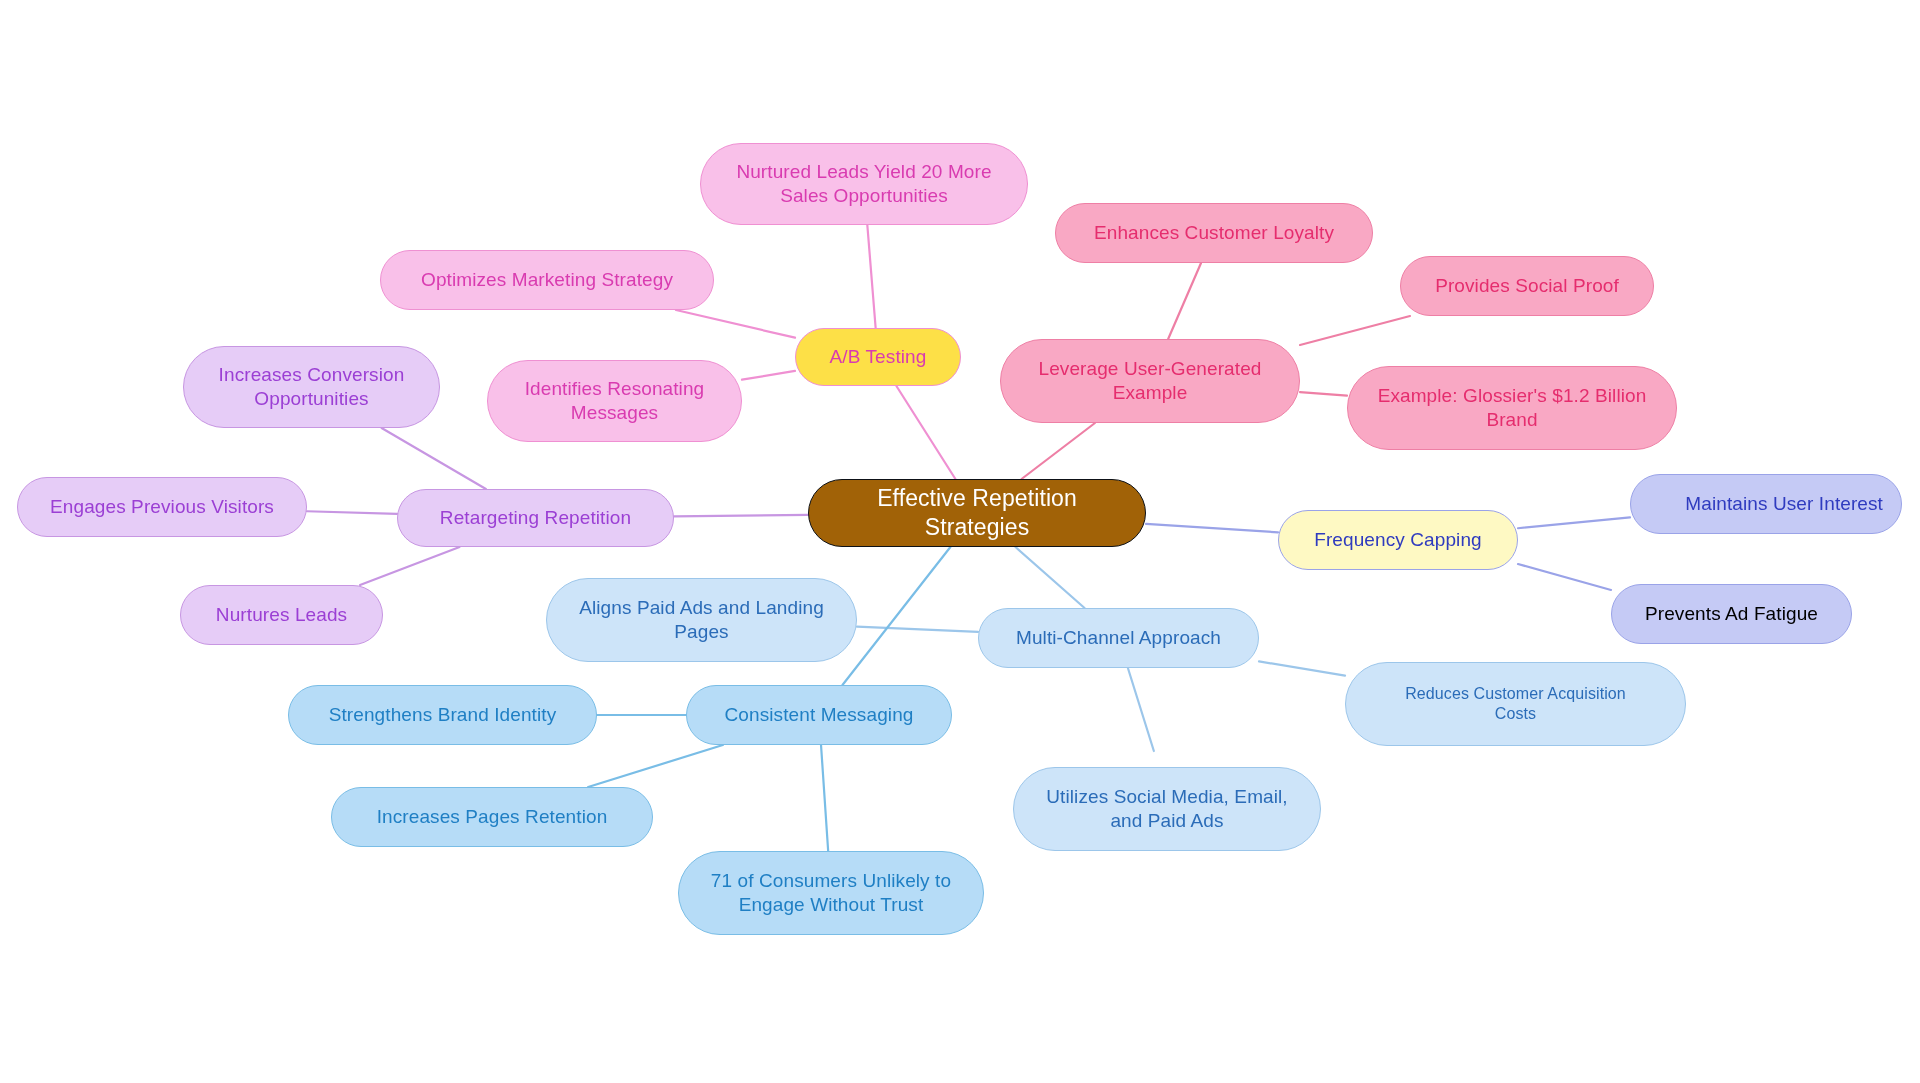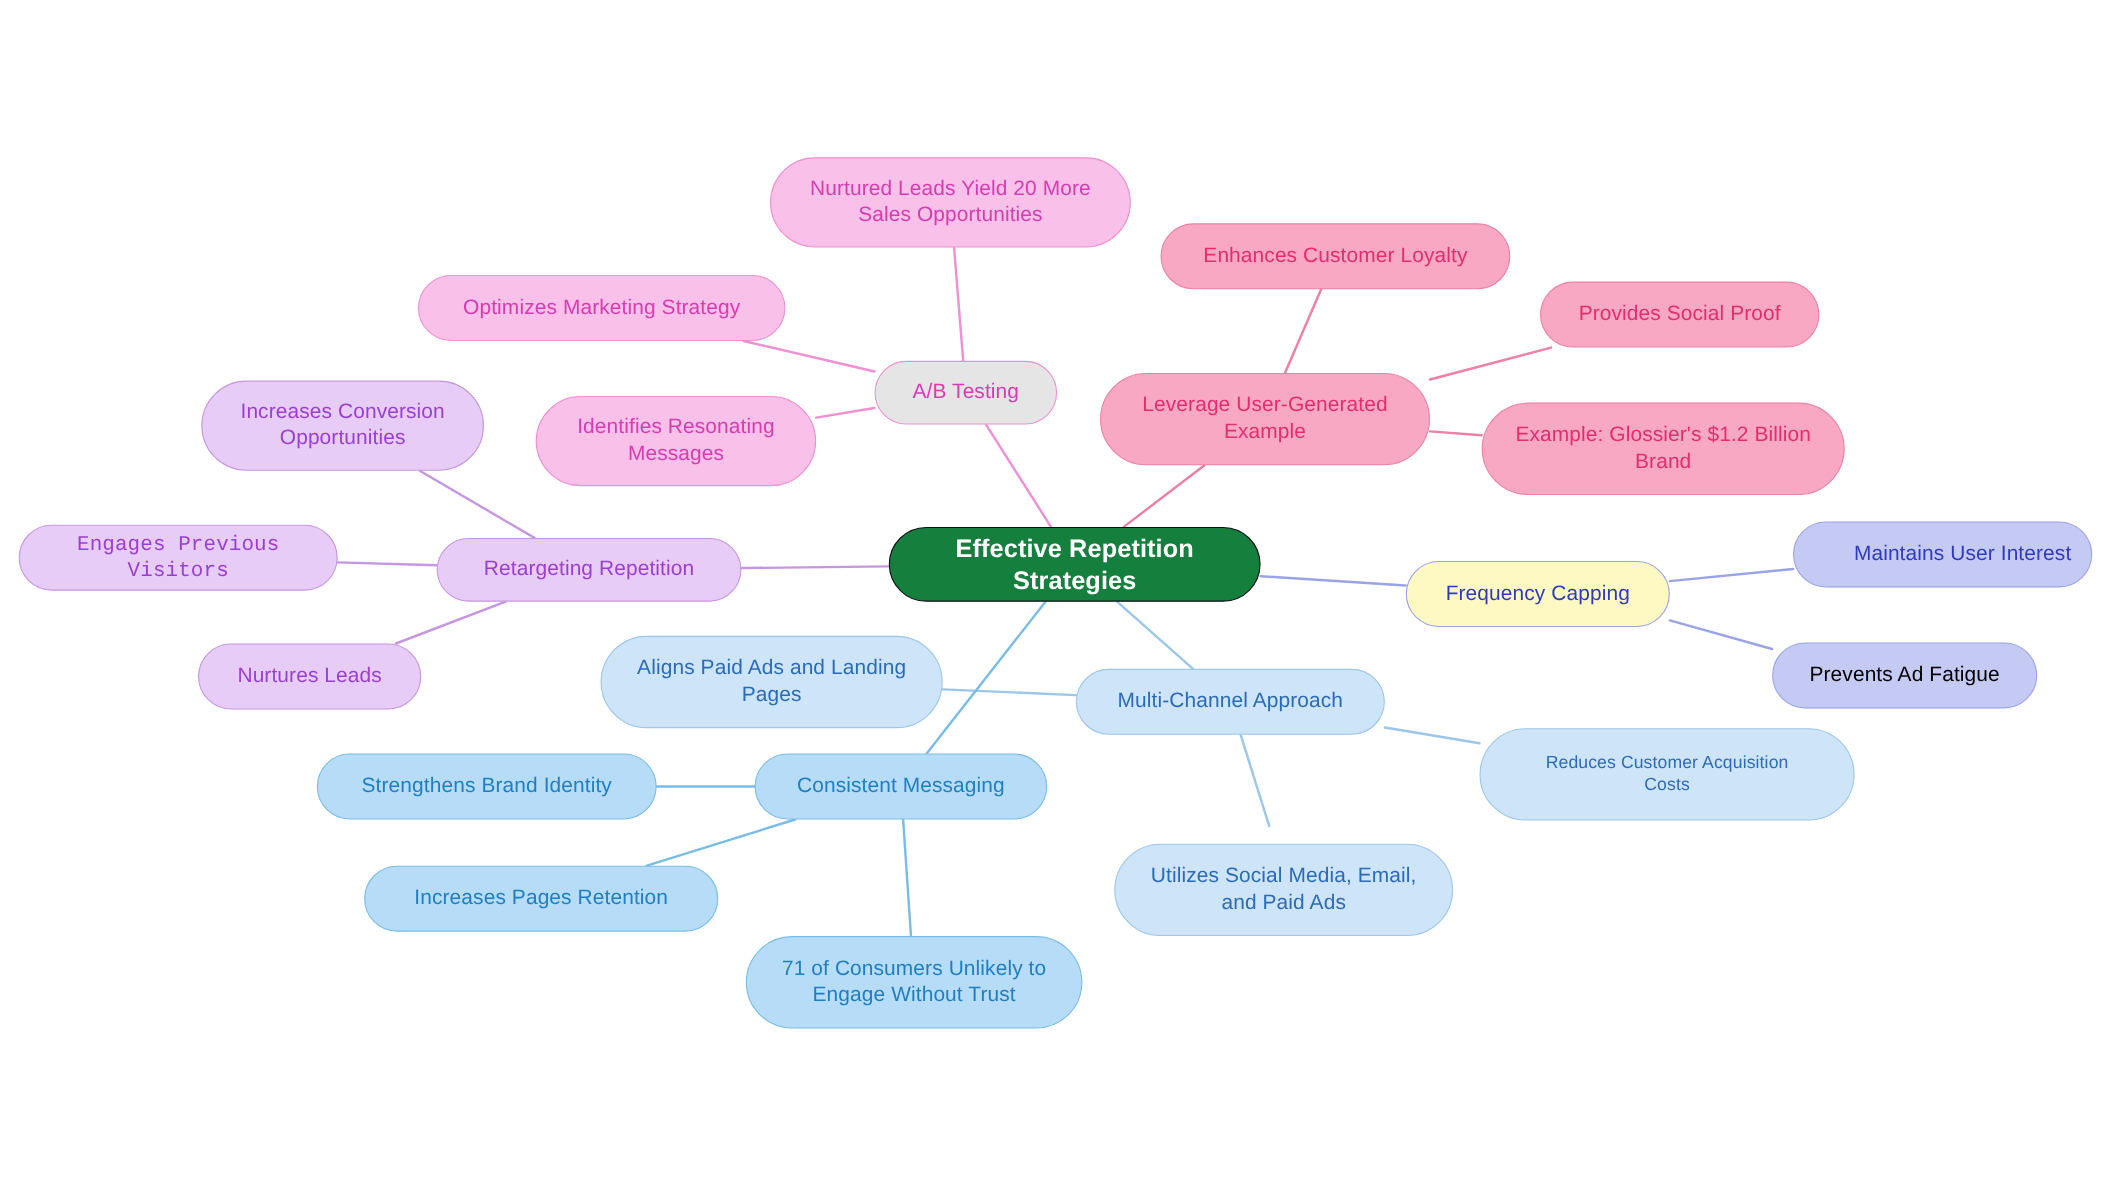--- a/index.html
+++ b/index.html
@@ -36,25 +36,24 @@
     border-radius: 999px;
     border-style: solid;
     border-width: 1px;
     padding: 6px 18px;
     line-height: 1.28;
     letter-spacing: 0.1px;
     white-space: pre-line;
   }
   .node-root {
     color: #ffffff;
-    background: #15803d;
+    background: #a16207;
     border-color: #0d1117;
     font-size: 23px;
     border-radius: 34px;
-    font-weight: bold;
   }
   .node-label {
     display: block;
     width: 100%;
   }
 </style>
 </head>
 <body>
 
 <div id="canvas" style="width: 1920px; height: 1083px; background: rgb(255, 255, 255);">
@@ -78,36 +77,36 @@
       <path d="M 978 631.9352517985611 L 857 626.7122302158274" stroke="#9cc6ea" stroke-width="2.2" fill="none" stroke-linecap="round"></path>
       <path d="M 1259 661.3576826196473 L 1345 675.6549118387909" stroke="#9cc6ea" stroke-width="2.2" fill="none" stroke-linecap="round"></path>
       <path d="M 1127.8870967741937 668 L 1153.858064516129 751" stroke="#9cc6ea" stroke-width="2.2" fill="none" stroke-linecap="round"></path>
       <path d="M 950.4059405940594 547 L 842.4653465346535 685" stroke="#79bde6" stroke-width="2.2" fill="none" stroke-linecap="round"></path>
       <path d="M 686 715 L 597 715" stroke="#79bde6" stroke-width="2.2" fill="none" stroke-linecap="round"></path>
       <path d="M 722.8235294117648 745 L 588.1764705882352 787" stroke="#79bde6" stroke-width="2.2" fill="none" stroke-linecap="round"></path>
       <path d="M 821.0224719101124 745 L 828.1685393258427 851" stroke="#79bde6" stroke-width="2.2" fill="none" stroke-linecap="round"></path>
     </svg>
   <div id="node-layer">
       <div class="node node-root" style="left: 808px; top: 479px; width: 338px; height: 68px; font-size: 23px;"><span class="node-label">Effective Repetition Strategies</span></div>
-      <div class="node" style="left: 795px; top: 328px; width: 166px; height: 58px; font-size: 19px; background: #e5e5e5; color: rgb(217, 59, 176); border-color: rgb(239, 144, 210); justify-content: center;"><span class="node-label">A/B Testing</span></div>
+      <div class="node" style="left: 795px; top: 328px; width: 166px; height: 58px; font-size: 19px; background: #fde047; color: rgb(217, 59, 176); border-color: rgb(239, 144, 210); justify-content: center;"><span class="node-label">A/B Testing</span></div>
       <div class="node" style="left: 700px; top: 143px; width: 328px; height: 82px; font-size: 19px; background: rgb(249, 192, 233); color: rgb(217, 59, 176); border-color: rgb(239, 144, 210);"><span class="node-label">Nurtured Leads Yield 20 More
 Sales Opportunities</span></div>
       <div class="node" style="left: 380px; top: 250px; width: 334px; height: 60px; font-size: 19px; background: rgb(249, 192, 233); color: rgb(217, 59, 176); border-color: rgb(239, 144, 210);"><span class="node-label">Optimizes Marketing Strategy</span></div>
       <div class="node" style="left: 487px; top: 360px; width: 255px; height: 82px; font-size: 19px; background: rgb(249, 192, 233); color: rgb(217, 59, 176); border-color: rgb(239, 144, 210);"><span class="node-label">Identifies Resonating
 Messages</span></div>
       <div class="node" style="left: 1000px; top: 339px; width: 300px; height: 84px; font-size: 19px; background: rgb(249, 168, 196); color: rgb(229, 45, 110); border-color: rgb(238, 127, 165);"><span class="node-label">Leverage User-Generated
 Example</span></div>
       <div class="node" style="left: 1055px; top: 203px; width: 318px; height: 60px; font-size: 19px; background: rgb(249, 168, 196); color: rgb(229, 45, 110); border-color: rgb(238, 127, 165);"><span class="node-label">Enhances Customer Loyalty</span></div>
       <div class="node" style="left: 1400px; top: 256px; width: 254px; height: 60px; font-size: 19px; background: rgb(249, 168, 196); color: rgb(229, 45, 110); border-color: rgb(238, 127, 165);"><span class="node-label">Provides Social Proof</span></div>
       <div class="node" style="left: 1347px; top: 366px; width: 330px; height: 84px; font-size: 19px; background: rgb(249, 168, 196); color: rgb(229, 45, 110); border-color: rgb(238, 127, 165);"><span class="node-label">Example: Glossier's $1.2 Billion
 Brand</span></div>
       <div class="node" style="left: 397px; top: 489px; width: 277px; height: 58px; font-size: 19px; background: rgb(230, 204, 247); color: rgb(155, 63, 212); border-color: rgb(199, 150, 226);"><span class="node-label">Retargeting Repetition</span></div>
       <div class="node" style="left: 183px; top: 346px; width: 257px; height: 82px; font-size: 19px; background: rgb(230, 204, 247); color: rgb(155, 63, 212); border-color: rgb(199, 150, 226);"><span class="node-label">Increases Conversion
 Opportunities</span></div>
-      <div class="node" style="left: 17px; top: 477px; width: 290px; height: 60px; font-size: 19px; background: rgb(230, 204, 247); color: rgb(155, 63, 212); border-color: rgb(199, 150, 226); font-family: Liberation Mono, monospace;"><span class="node-label">Engages Previous Visitors</span></div>
+      <div class="node" style="left: 17px; top: 477px; width: 290px; height: 60px; font-size: 19px; background: rgb(230, 204, 247); color: rgb(155, 63, 212); border-color: rgb(199, 150, 226);"><span class="node-label">Engages Previous Visitors</span></div>
       <div class="node" style="left: 180px; top: 585px; width: 203px; height: 60px; font-size: 19px; background: rgb(230, 204, 247); color: rgb(155, 63, 212); border-color: rgb(199, 150, 226);"><span class="node-label">Nurtures Leads</span></div>
       <div class="node" style="left: 1278px; top: 510px; width: 240px; height: 60px; font-size: 19px; background: #fef9c3; color: rgb(47, 59, 191); border-color: rgb(154, 163, 232);"><span class="node-label">Frequency Capping</span></div>
       <div class="node" style="left: 1630px; top: 474px; width: 272px; height: 60px; font-size: 19px; background: rgb(197, 202, 245); color: rgb(47, 59, 191); border-color: rgb(154, 163, 232); text-align: right;"><span class="node-label">Maintains User Interest</span></div>
       <div class="node" style="left: 1611px; top: 584px; width: 241px; height: 60px; font-size: 19px; background: rgb(197, 202, 245); color: #000000; border-color: rgb(154, 163, 232);"><span class="node-label">Prevents Ad Fatigue</span></div>
       <div class="node" style="left: 978px; top: 608px; width: 281px; height: 60px; font-size: 19px; background: rgb(205, 228, 249); color: rgb(43, 108, 184); border-color: rgb(156, 198, 234);"><span class="node-label">Multi-Channel Approach</span></div>
       <div class="node" style="left: 546px; top: 578px; width: 311px; height: 84px; font-size: 19px; background: rgb(205, 228, 249); color: rgb(43, 108, 184); border-color: rgb(156, 198, 234);"><span class="node-label">Aligns Paid Ads and Landing
 Pages</span></div>
       <div class="node" style="left: 1345px; top: 662px; width: 341px; height: 84px; font-size: 16px; background: rgb(205, 228, 249); color: rgb(43, 108, 184); border-color: rgb(156, 198, 234);"><span class="node-label">Reduces Customer Acquisition
 Costs</span></div>
       <div class="node" style="left: 1013px; top: 751px; width: 308px; height: 84px; font-size: 19px; background: rgb(205, 228, 249); color: rgb(43, 108, 184); border-color: rgb(156, 198, 234); margin-top: 16px;"><span class="node-label">Utilizes Social Media, Email,

